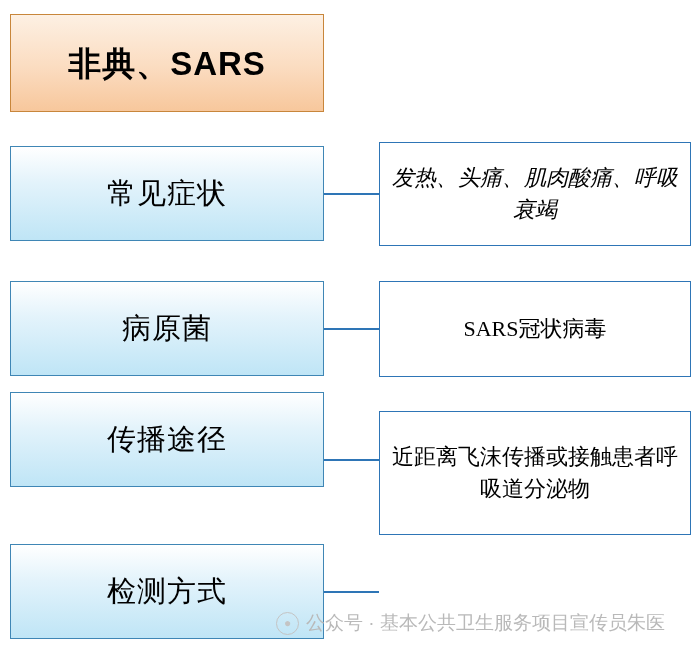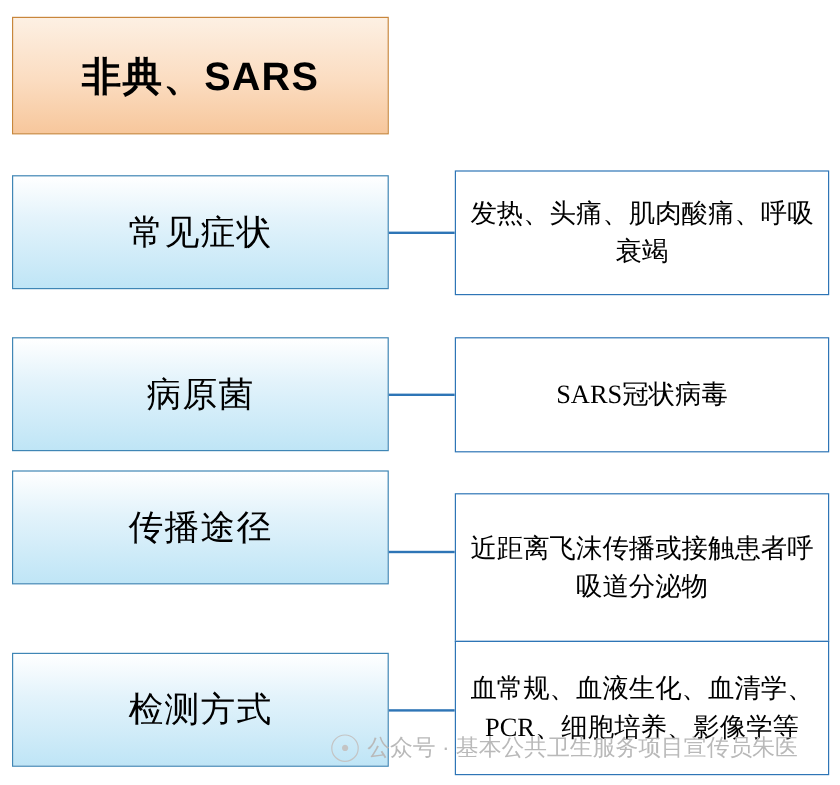--- a/index.html
+++ b/index.html
@@ -92,21 +92,21 @@
     height: 2px;
     background: #2e75b6;
   }
 
   
   .row1 { top: 146px; }
   .row2 { top: 281px; }
   .row3 { top: 392px; }
   .row4 { top: 544px; }
 
-  .det1 { top: 142px; height: 104px; }
+  .det1 { top: 142px; height: 104px; font-style: italic; }
   .det2 { top: 281px; height: 96px; }
   .det3 { top: 411px; height: 124px; justify-content: center; }
   .det4 { top: 534px; height: 112px; }
 
   .conn1 { top: 193px; }
   .conn2 { top: 328px; }
   .conn3 { top: 459px; }
   .conn4 { top: 591px; }
 
   
@@ -165,22 +165,19 @@
   </div>
   <div class="connector conn3"></div>
   <div class="det-box det3">
     <span class="det-text">近距离飞沫传播或接触患者呼吸道分泌物</span>
   </div>
 
   <div class="cat-box row4">
     <span class="cat-text">检测方式</span>
   </div>
   <div class="connector conn4"></div>
-  <div class="det-box det4">
-    <span class="det-text">血常规、血液生化、血清学、PCR、细胞培养、影像学等</span>
-  </div>
 
   <div class="watermark">
     <span class="wechat-badge">●</span>
     <span>公众号 · 基本公共卫生服务项目宣传员朱医</span>
   </div>
 
 </div>
 
 </body></html>

